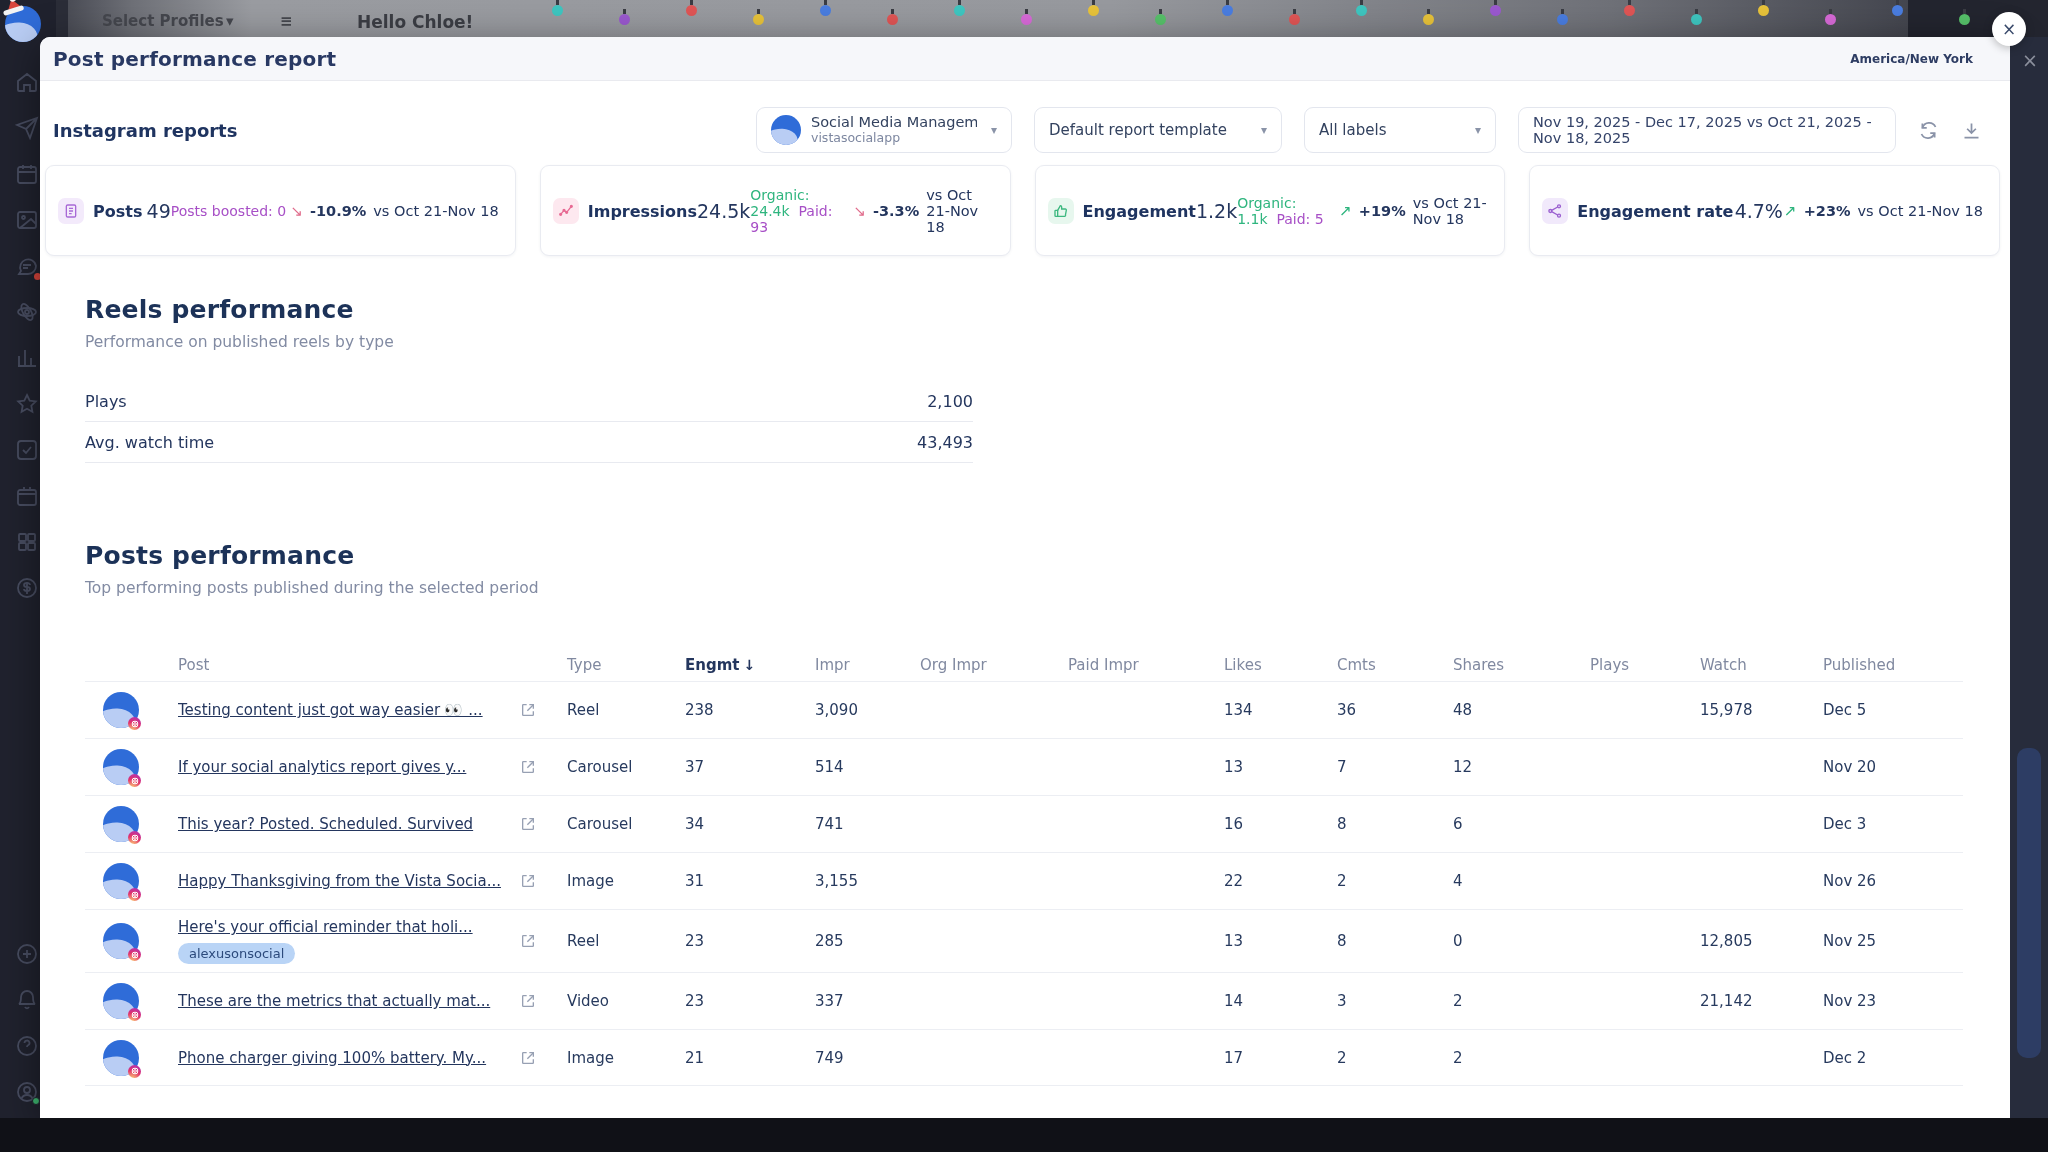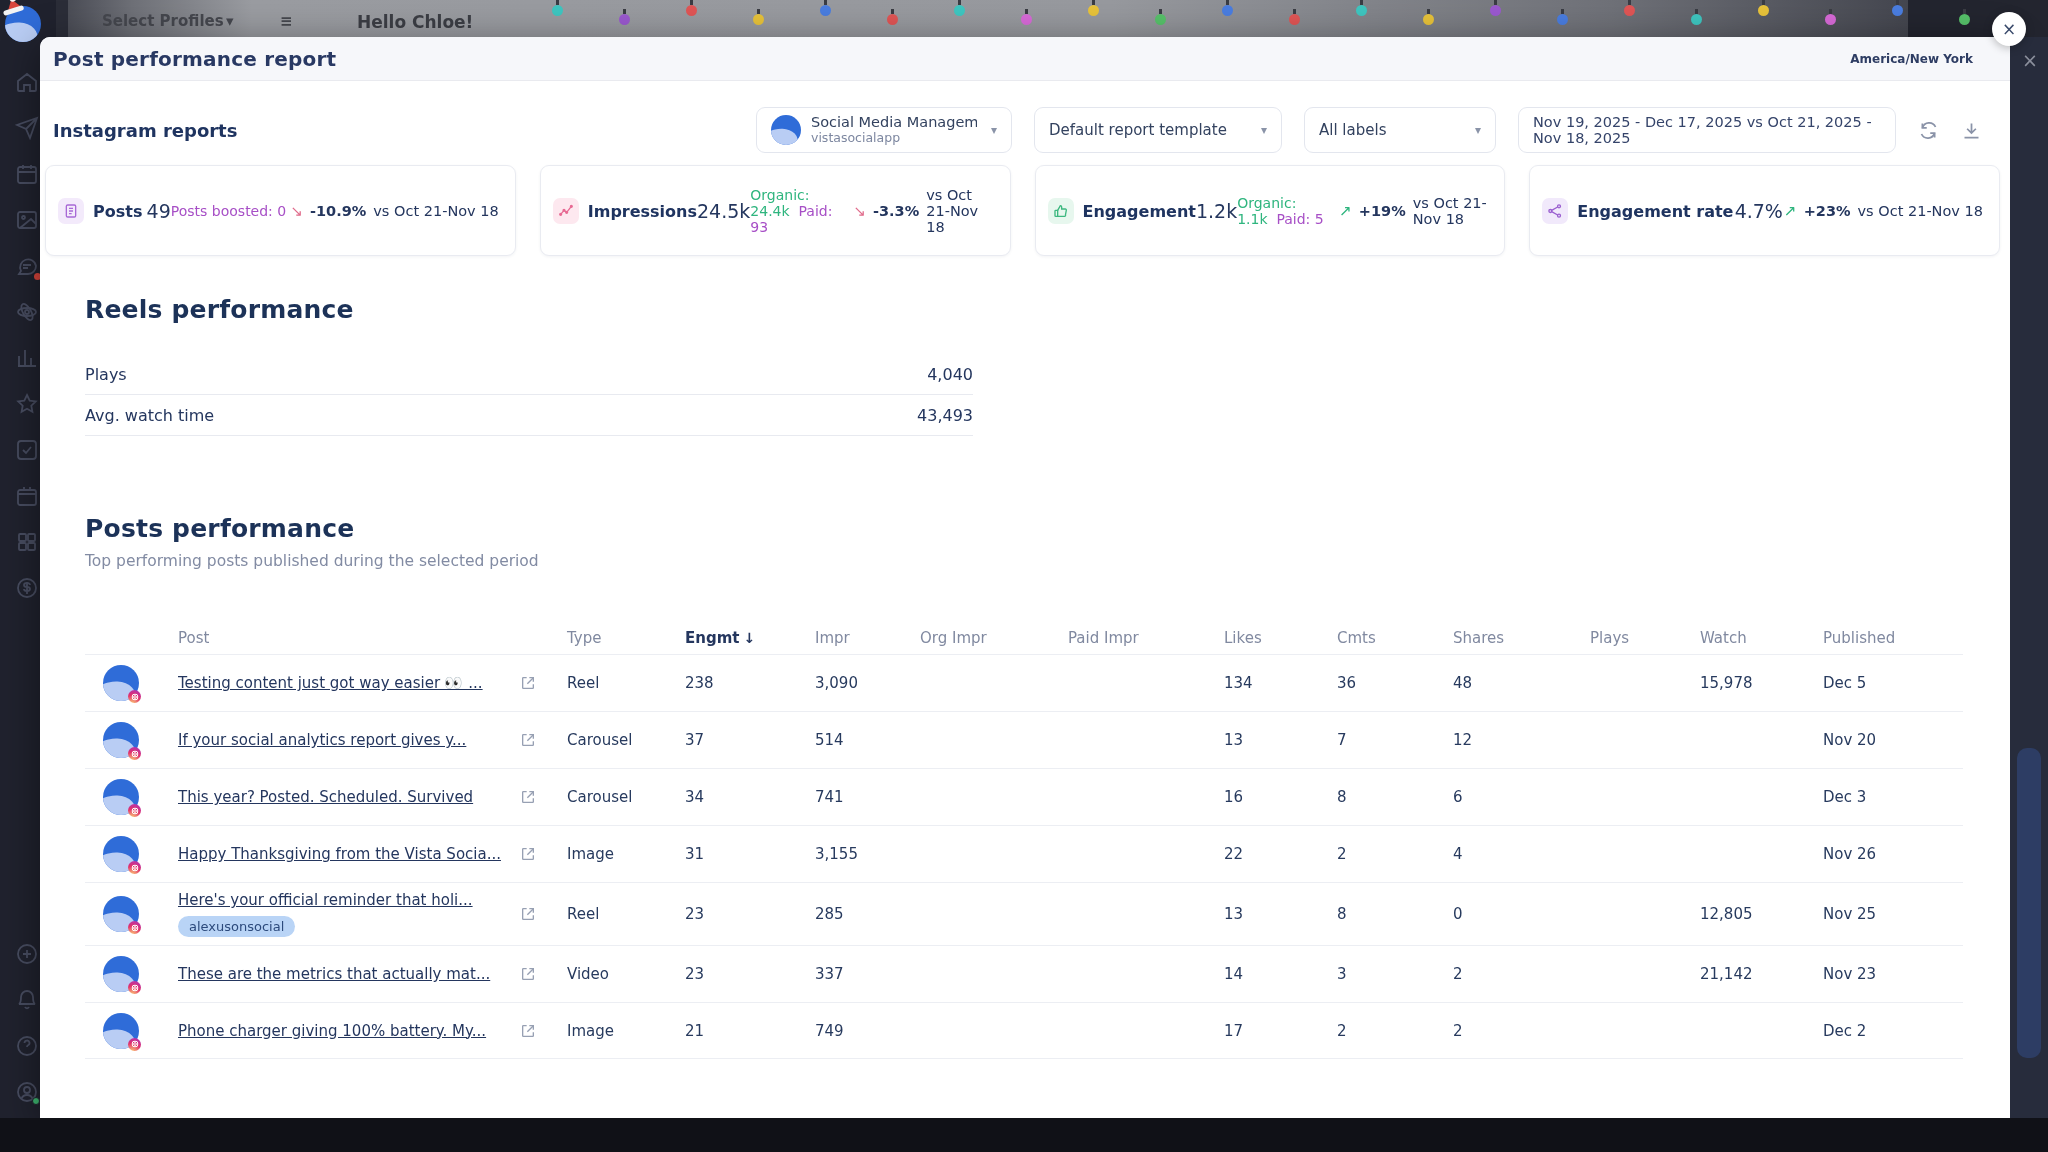--- a/index.html
+++ b/index.html
@@ -376,24 +376,25 @@
           <span class="arrow">↗</span>
           <span class="delta-pct">+23%</span>
           <span>vs Oct 21-Nov 18</span>
         </div>
       </div>
     </div>
 
     <div class="perf-wrap">
       <div class="perf-col-left">
         <div class="perf-title">Reels performance</div>
+        <div class="perf-sub">Performance on published reels by type</div>
         <div class="perf-rows">
           <div class="perf-row">
             <span>Plays</span>
-            <span class="val">4,040</span>
+            <span class="val">2,100</span>
           </div>
           <div class="perf-row">
             <span>Avg. watch time</span>
             <span class="val">43,493</span>
           </div>
         </div>
       </div>
     </div>
 
     <div class="posts-section">

